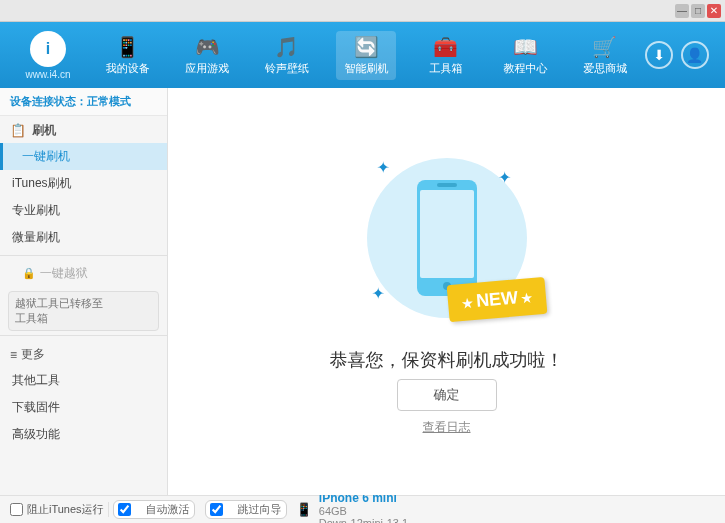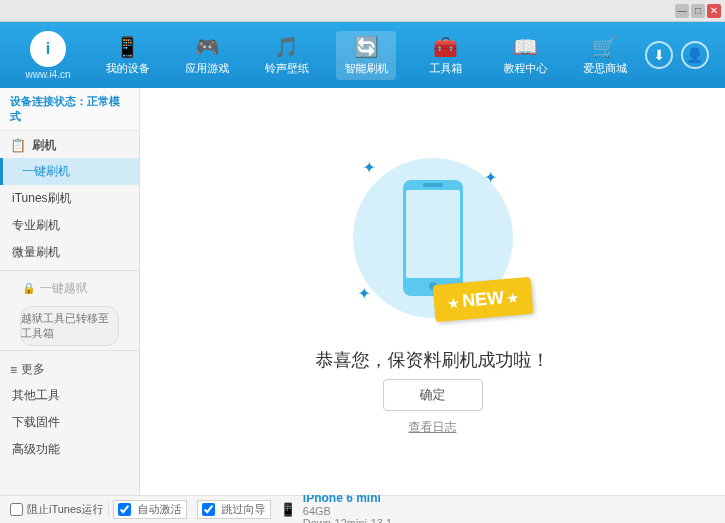--- a/index.html
+++ b/index.html
@@ -93,21 +93,21 @@
     }
 
     
     .main-layout {
       display: flex;
       height: calc(523px - 22px - 66px - 28px);
     }
 
     
     .sidebar {
-      width: 140px;
+      width: 168px;
       background: #f5f5f5;
       border-right: 1px solid #e0e0e0;
       overflow-y: auto;
       flex-shrink: 0;
     }
     .status-bar-top {
       padding: 6px 10px;
       font-size: 11px;
       color: #666;
       border-bottom: 1px solid #e8e8e8;
@@ -146,25 +146,25 @@
     }
     .sidebar-locked {
       display: flex;
       align-items: center;
       padding: 5px 10px 5px 22px;
       font-size: 12px;
       color: #aaa;
     }
     .lock-icon { margin-right: 4px; font-size: 11px; }
     .sidebar-info-box {
-      margin: 4px 20px;
-      padding: 4px 0;
+      margin: 4px 8px;
+      padding: 4px 6px;
       background: #f0f0f0;
       border: 1px solid #ddd;
-      border-radius: 12px;
+      border-radius: 4px;
       font-size: 11px;
       color: #777;
     }
     .sidebar-more-header {
       display: flex;
       align-items: center;
       padding: 6px 10px 4px 10px;
       font-size: 12px;
       color: #555;
     }
@@ -272,24 +272,24 @@
     }
     .bottom-left {
       display: flex;
       align-items: center;
       gap: 10px;
       flex: 1;
     }
     .checkbox-item {
       display: flex;
       align-items: center;
-      gap: 7px;
+      gap: 15px;
       border: 1px solid #d0d0d0;
       padding: 1px 4px;
-      border-radius: 0;
+      border-radius: 6px;
       background: white;
     }
     .checkbox-item input { cursor: pointer; }
     .device-info {
       display: flex;
       align-items: center;
       gap: 6px;
     }
     .device-icon { font-size: 13px; color: #555; }
     .device-name { color: #1a8fd1; font-weight: bold; font-size: 12px; }

